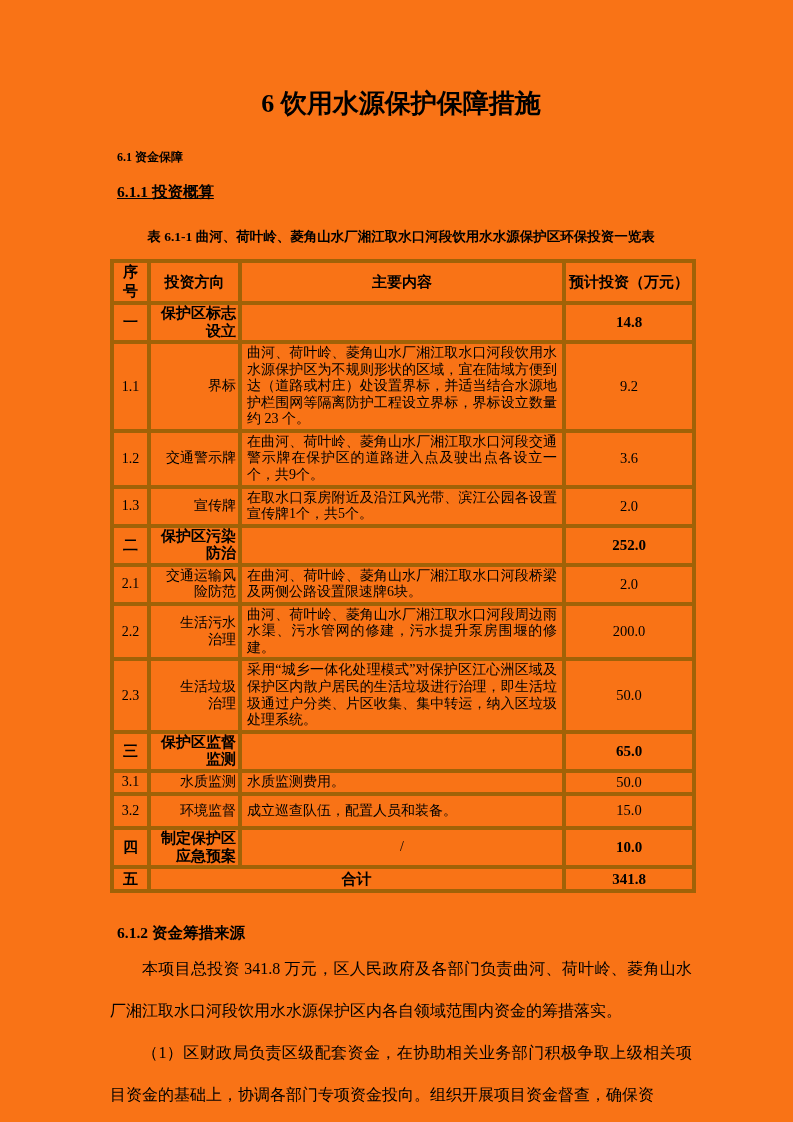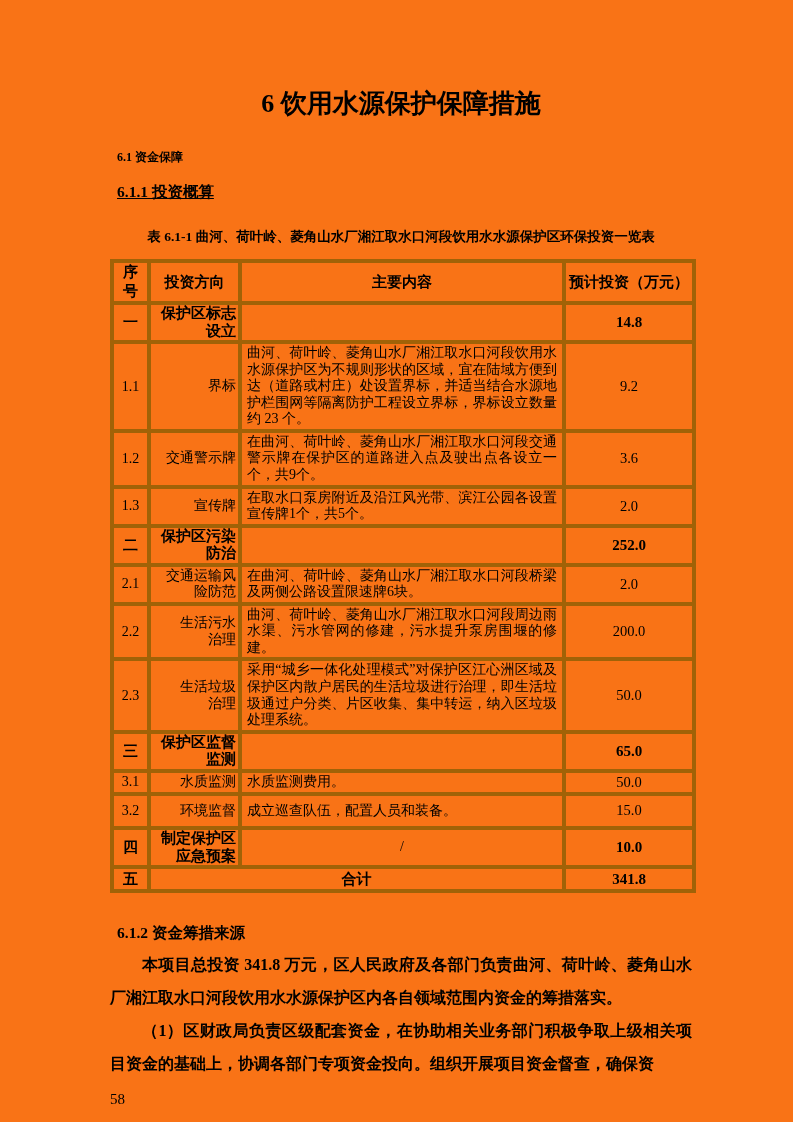--- a/index.html
+++ b/index.html
@@ -73,24 +73,23 @@
   }
   td.c-no   { text-align: center; padding: 0 2px; }
   td.c-dir  { text-align: right; white-space: pre-line; line-height: 1.18; padding: 0 2px; }
   td.c-content { text-align: justify; line-height: 1.18; padding: 1px 5px; }
   td.c-content.center { text-align: center; }
   td.c-val  { text-align: center; font-size: 14.5px; padding: 0 2px; }
   td.c-total { text-align: center; font-weight: bold; font-size: 15px; }
   tr.group td.c-no, tr.group td.c-dir, tr.group td.c-val { font-weight: bold; font-size: 15px; }
   .para {
     font-size: 16px;
-    line-height: 33px;
+    line-height: 42px;
     text-align: justify;
     text-indent: 2em;
-    font-weight: bold;
   }
   .para.first { margin-top: 6px; }
   .page-num {
     margin-top: 9px;
     text-align: left;
     font-size: 15px;
     line-height: 20px;
   }
 </style>
 </head>

